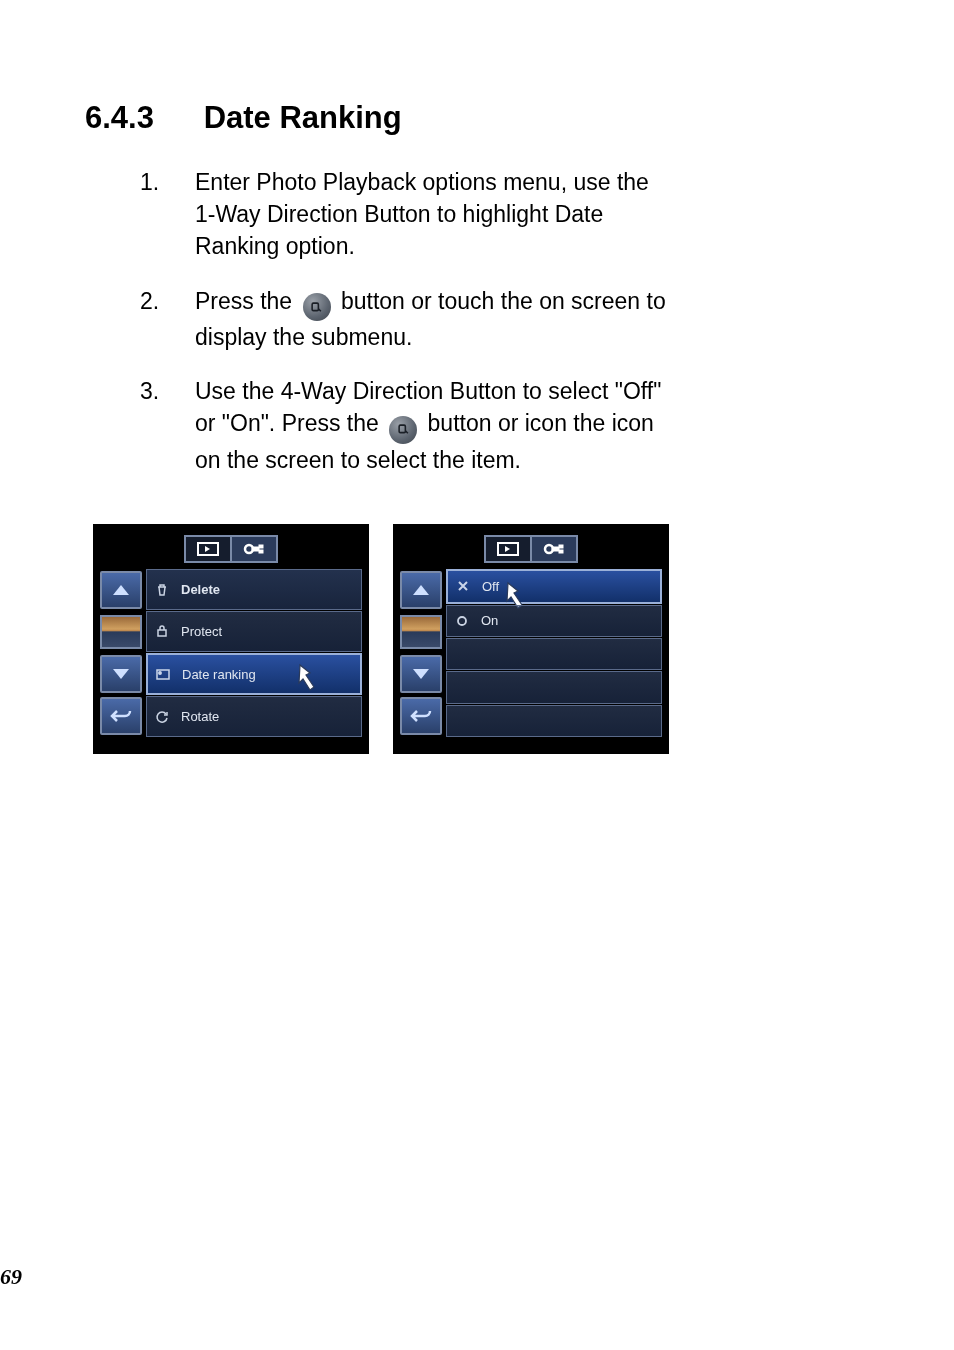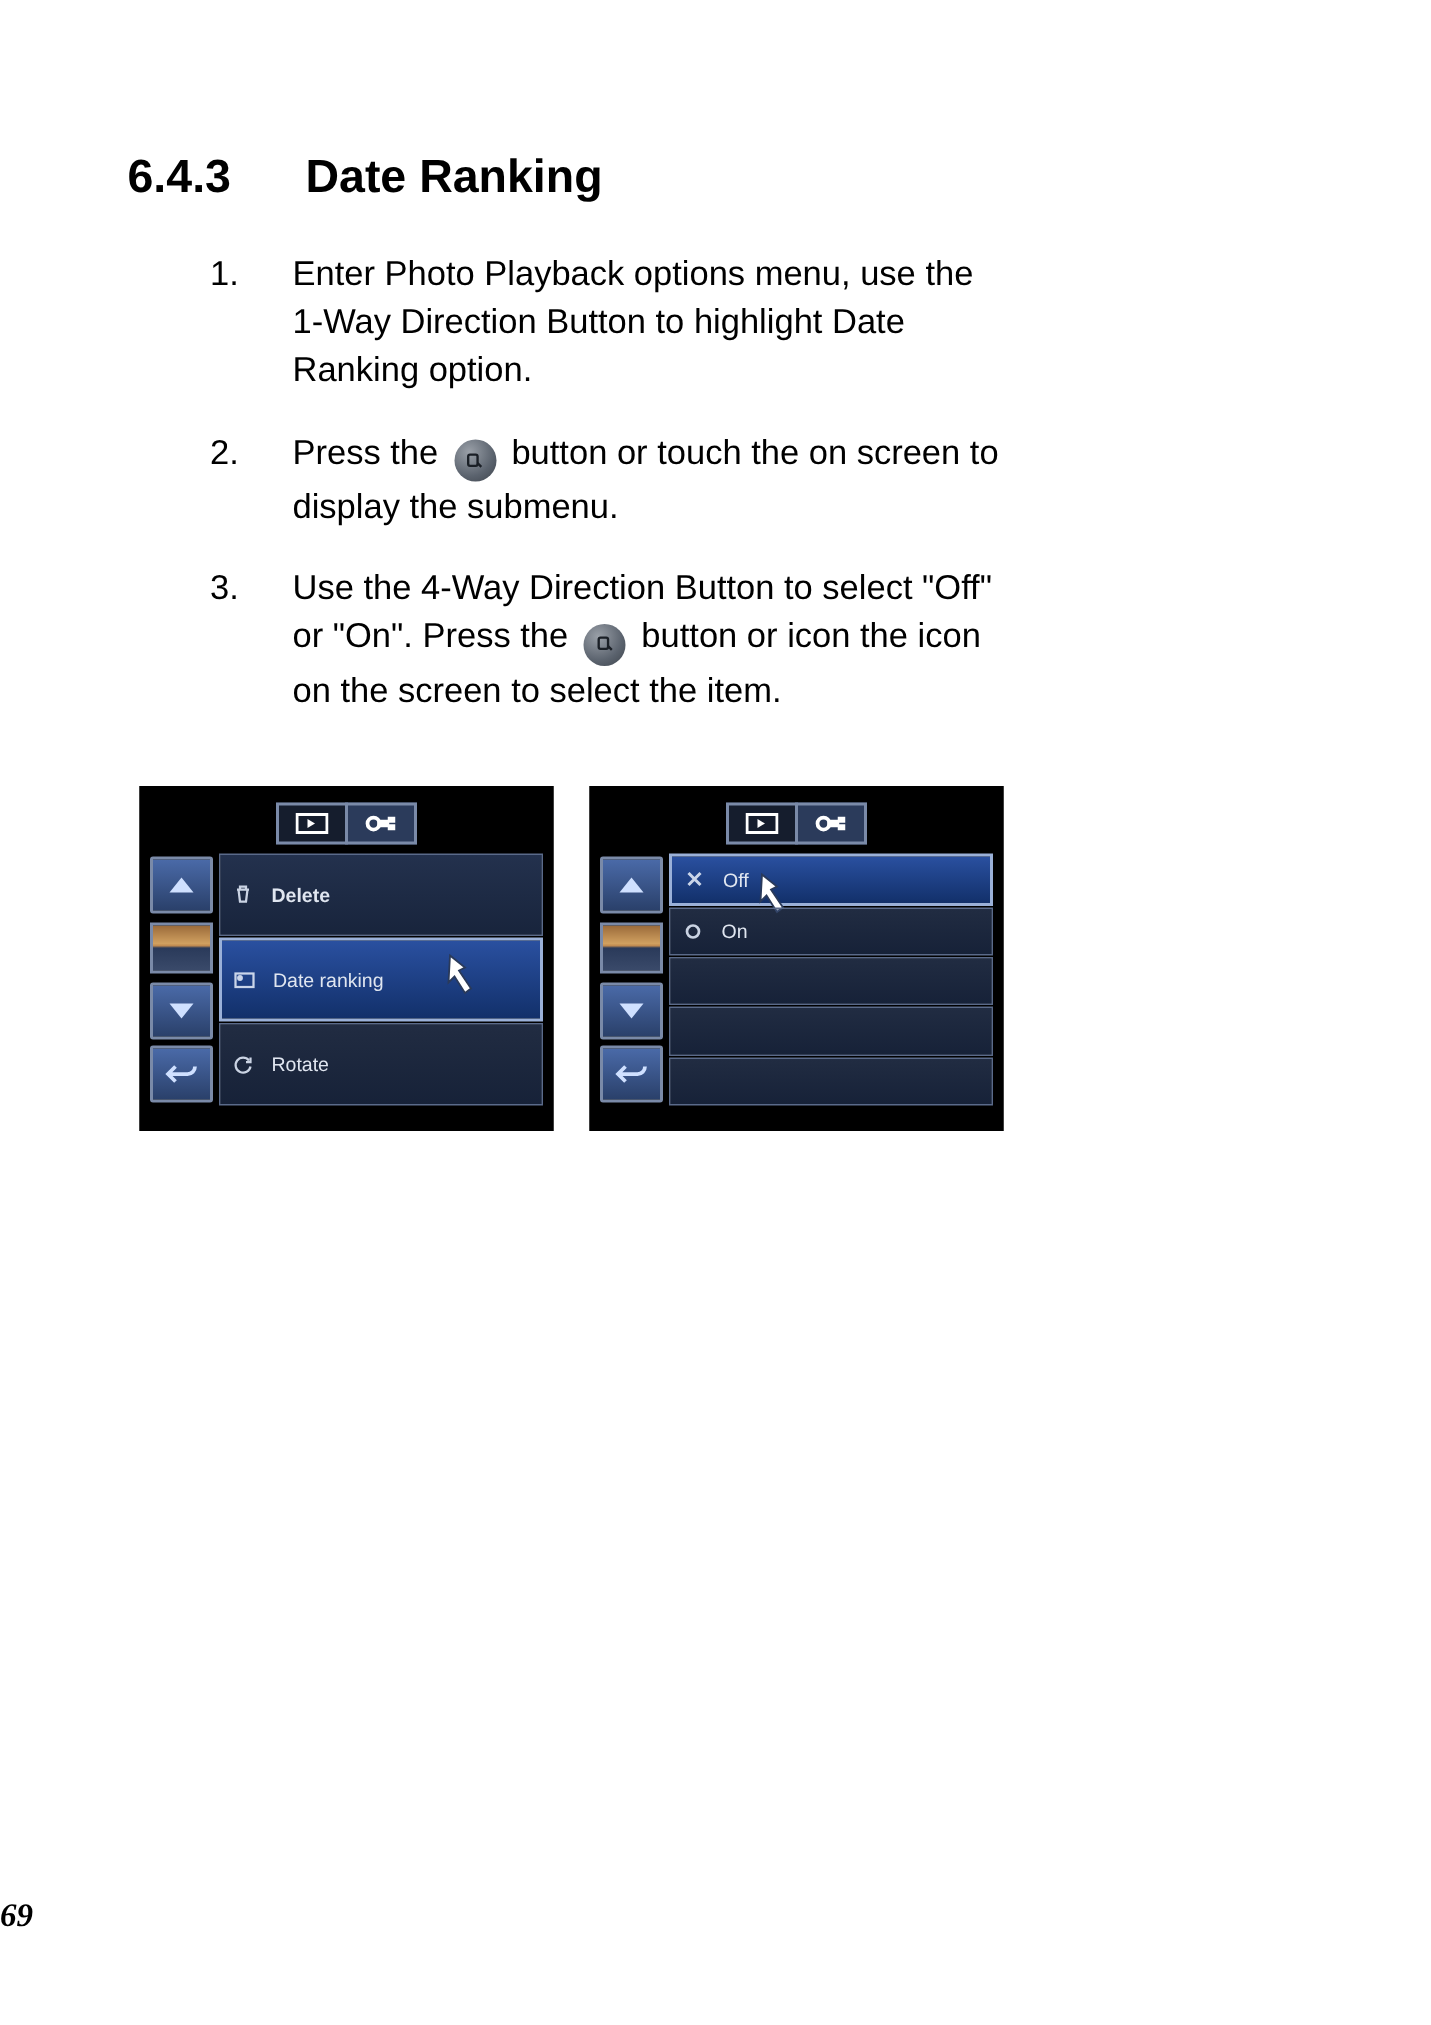--- a/index.html
+++ b/index.html
@@ -218,20 +218,29 @@
         </div>
         <div class="list">
           <div class="row sel bold" style="background:linear-gradient(rgba(50,70,110,0.7),rgba(30,45,75,0.8));border:1px solid #5a6a8a">
             <span class="micon">
                 <svg width="14" height="14" viewBox="0 0 14 14" fill="none" stroke="#dde6f5" stroke-width="1.5">
                   <path d="M3 4h8M5 4V2h4v2M4 4l1 8h4l1-8"></path>
                 </svg>
               </span>
             <span class="label" style="font-weight:bold">Delete</span>
           </div>
+          <div class="row">
+            <span class="micon">
+                <svg width="14" height="14" viewBox="0 0 14 14" fill="none" stroke="#dde6f5" stroke-width="1.5">
+                  <rect x="3" y="6" width="8" height="6"></rect>
+                  <path d="M5 6V4a2 2 0 0 1 4 0v2"></path>
+                </svg>
+              </span>
+            <span class="label">Protect</span>
+          </div>
           <div class="row sel">
             <span class="micon">
                 <svg width="16" height="14" viewBox="0 0 16 14" fill="none" stroke="#dde6f5" stroke-width="1.5">
                   <rect x="2" y="3" width="12" height="9"></rect>
                   <circle cx="5" cy="6" r="1.2" fill="#dde6f5"></circle>
                 </svg>
               </span>
             <span class="label">Date ranking</span>
             <svg class="handptr" style="right:28px;top:2px" viewBox="0 0 40 40">
                 <path d="M8 8 L18 16 L14 18 L22 30 L18 33 L11 22 L7 26 Z" fill="#fff" stroke="#2a3a5a" stroke-width="1.2"></path>

